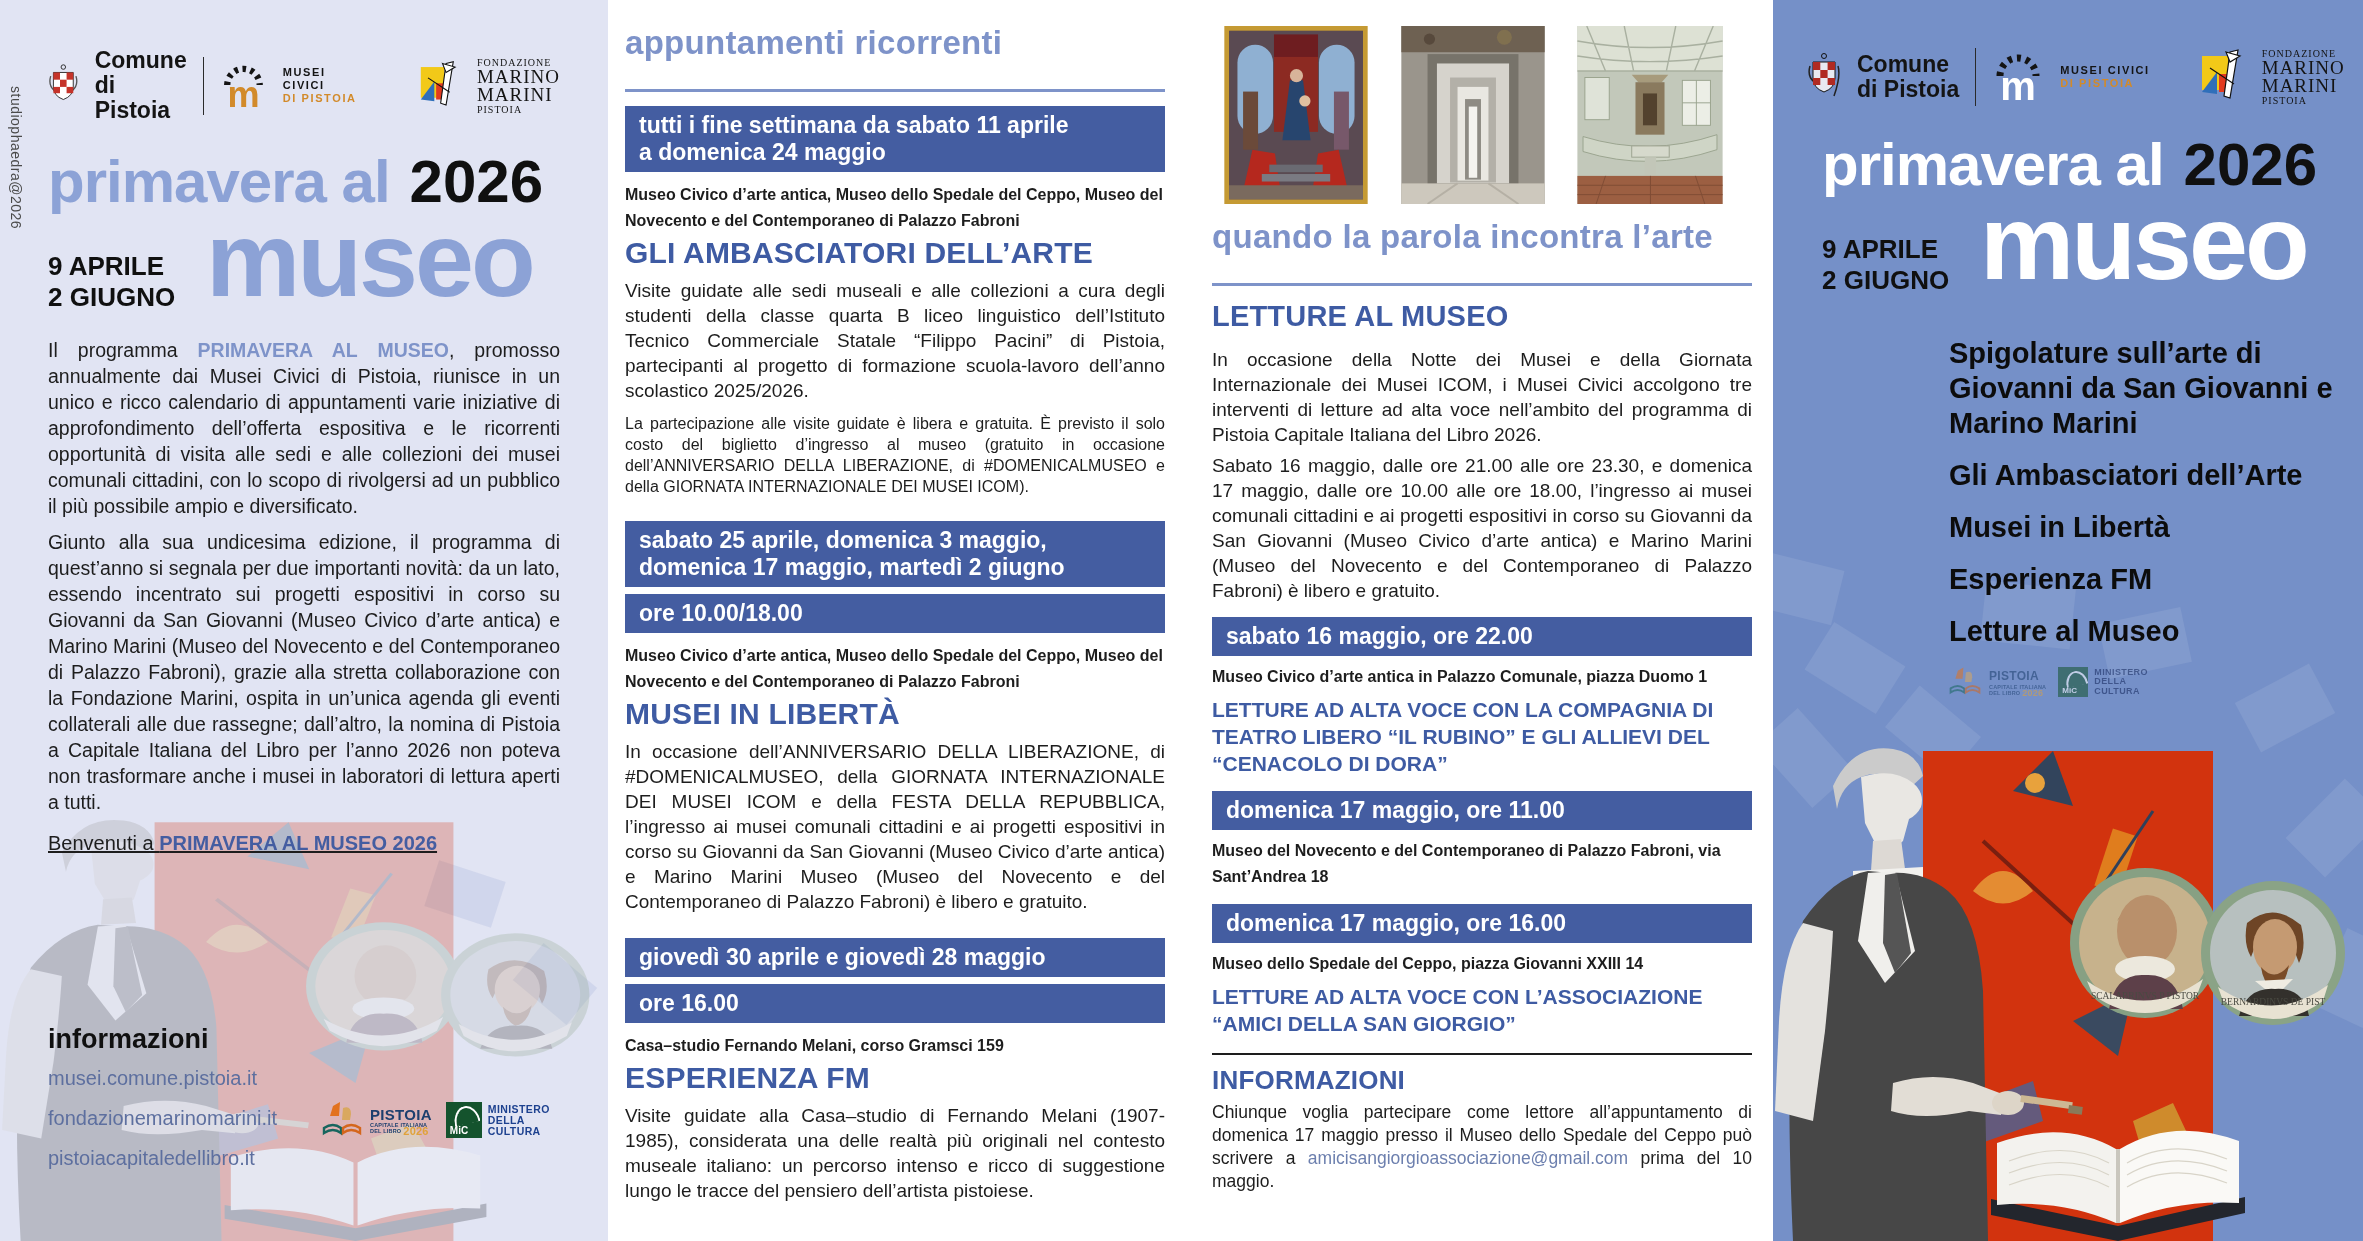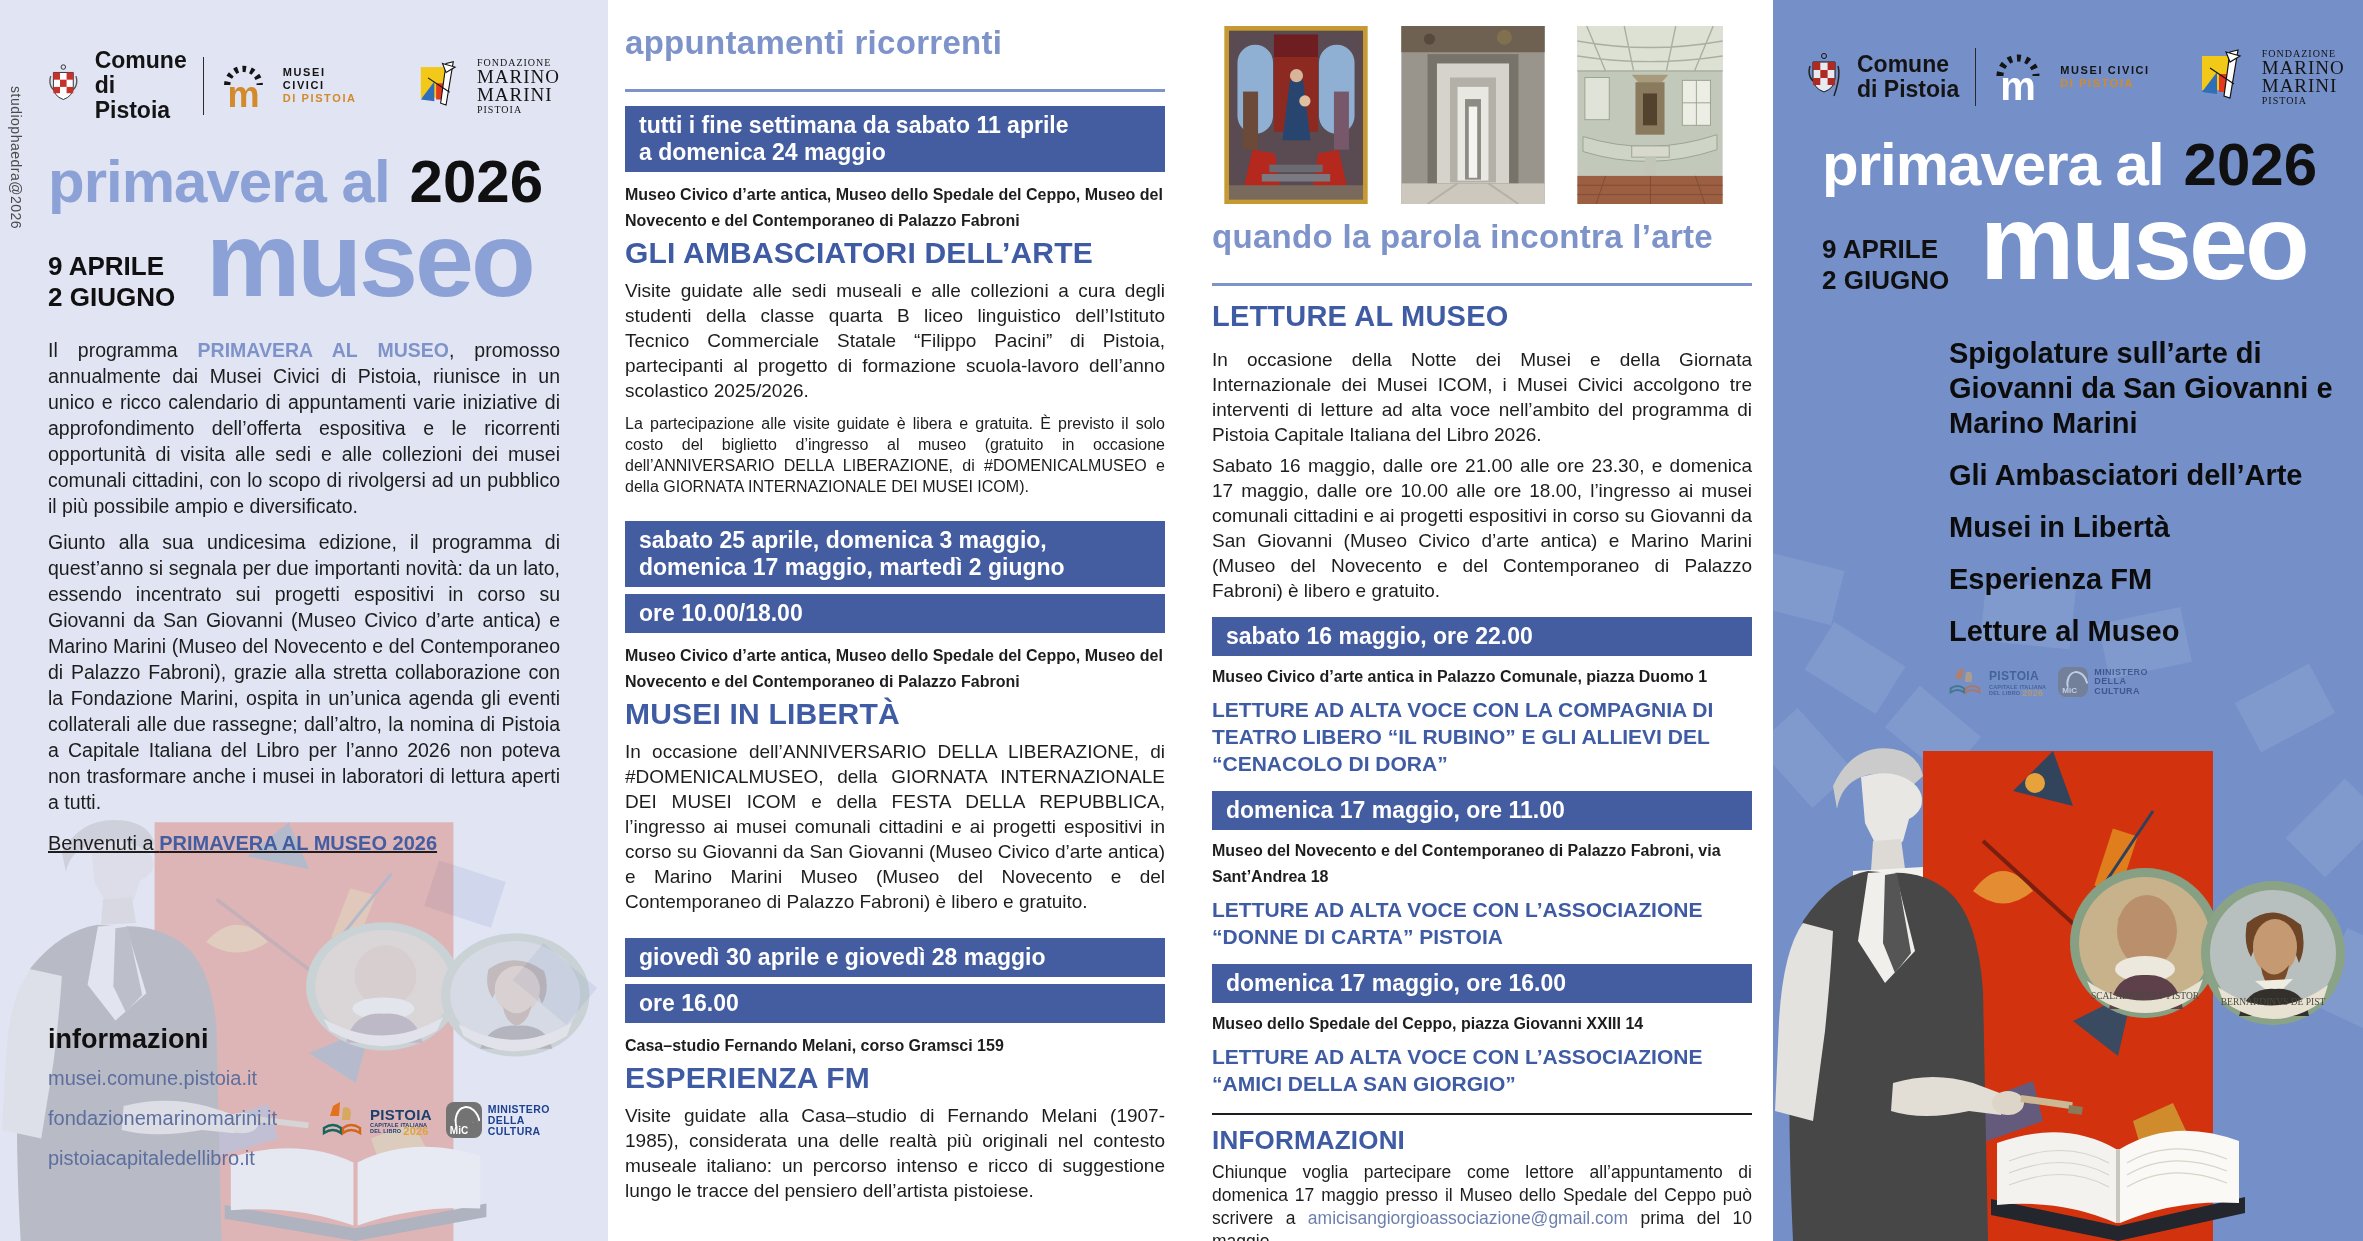--- a/index.html
+++ b/index.html
@@ -48,21 +48,21 @@
   .info-h{font-size:27px;font-weight:700;color:#101010;}
   .info-link{display:block;font-size:20px;line-height:33px;color:#5d6f9f;text-decoration:none;margin-top:7px;}
   .left-bottom-logos{position:absolute;left:320px;top:1100px;z-index:4;display:flex;align-items:center;gap:14px;}
   .collage-faded{position:absolute;left:0;bottom:0;width:608px;height:470px;opacity:.26;z-index:1;}
   
   .plogo{display:flex;align-items:center;gap:6px;}
   .plogo-name{font-size:15px;font-weight:900;color:#1c3f6e;letter-spacing:.3px;line-height:15px;}
   .plogo-sub{font-size:5.5px;font-weight:700;color:#1c3f6e;line-height:6px;letter-spacing:.2px;}
   .plogo-year{font-size:11px;font-weight:900;color:#e0a23a;margin-left:2px;vertical-align:bottom;}
   .mic{display:flex;align-items:center;gap:6px;}
-  .mic-box{width:36px;height:36px;background:#737373;border-radius:8px;position:relative;flex:0 0 auto;}
+  .mic-box{width:36px;height:36px;background:#14532d;border-radius:0;position:relative;flex:0 0 auto;}
   .mic-box span{position:absolute;left:4px;bottom:2px;color:#fff;font-size:10px;font-weight:700;}
   .mic-box i{position:absolute;left:7px;top:4px;width:22px;height:16px;border:2px solid #fff;border-bottom:none;
              border-radius:50% 50% 0 0/100% 100% 0 0;transform:rotate(-12deg);}
   .mic-text{font-size:10.5px;line-height:11px;font-weight:700;color:#1d418f;letter-spacing:.4px;}
   .panel-right .mic-text{color:#13265c;}
   
   .photo-row{display:flex;gap:9px;margin-top:26px;}
   .photo-row svg{display:block;}
   
   .right-content{position:relative;z-index:2;padding:0 0 0 34px;}
@@ -323,21 +323,20 @@
     <p class="body" style="margin-top:6px;">Sabato 16 maggio, dalle ore 21.00 alle ore 23.30, e domenica 17 maggio, dalle ore 10.00 alle ore 18.00, l’ingresso ai musei comunali cittadini e ai progetti espositivi in corso su Giovanni da San Giovanni (Museo Civico d’arte antica) e Marino Marini (Museo del Novecento e del Contemporaneo di Palazzo Fabroni) è libero e gratuito.</p>
 
     <div>
       <div class="bar">sabato 16 maggio, ore 22.00</div>
       <div class="loc" style="margin-top:8px;">Museo Civico d’arte antica in Palazzo Comunale, piazza Duomo 1</div>
       <div class="subtitle">LETTURE AD ALTA VOCE CON LA COMPAGNIA DI TEATRO LIBERO “IL RUBINO” E GLI ALLIEVI DEL “CENACOLO DI DORA”</div>
     </div>
     <div>
       <div class="bar">domenica 17 maggio, ore 11.00</div>
       <div class="loc" style="margin-top:8px;">Museo del Novecento e del Contemporaneo di Palazzo Fabroni, via Sant’Andrea 18</div>
-      <div class="subtitle">LETTURE AD ALTA VOCE CON L’ASSOCIAZIONE “DONNE DI CARTA” PISTOIA</div>
     </div>
     <div>
       <div class="bar">domenica 17 maggio, ore 16.00</div>
       <div class="loc" style="margin-top:8px;">Museo dello Spedale del Ceppo, piazza Giovanni XXIII 14</div>
       <div class="subtitle">LETTURE AD ALTA VOCE CON L’ASSOCIAZIONE “AMICI DELLA SAN GIORGIO”</div>
     </div>
 
     <hr class="rule-dark">
     <h3 class="evtitle" style="margin-top:10px;font-size:26px;">INFORMAZIONI</h3>
     <p class="body" style="margin-top:5px;font-size:17.5px;line-height:23px;"><span>Chiunque voglia partecipare come lettore all’appuntamento di domenica 17 maggio presso il Museo dello Spedale del Ceppo può scrivere a </span><a href="#" style="color:#6c7fae;text-decoration:none;">amicisangiorgioassociazione@gmail.com</a><span> prima del 10 maggio.</span></p>

